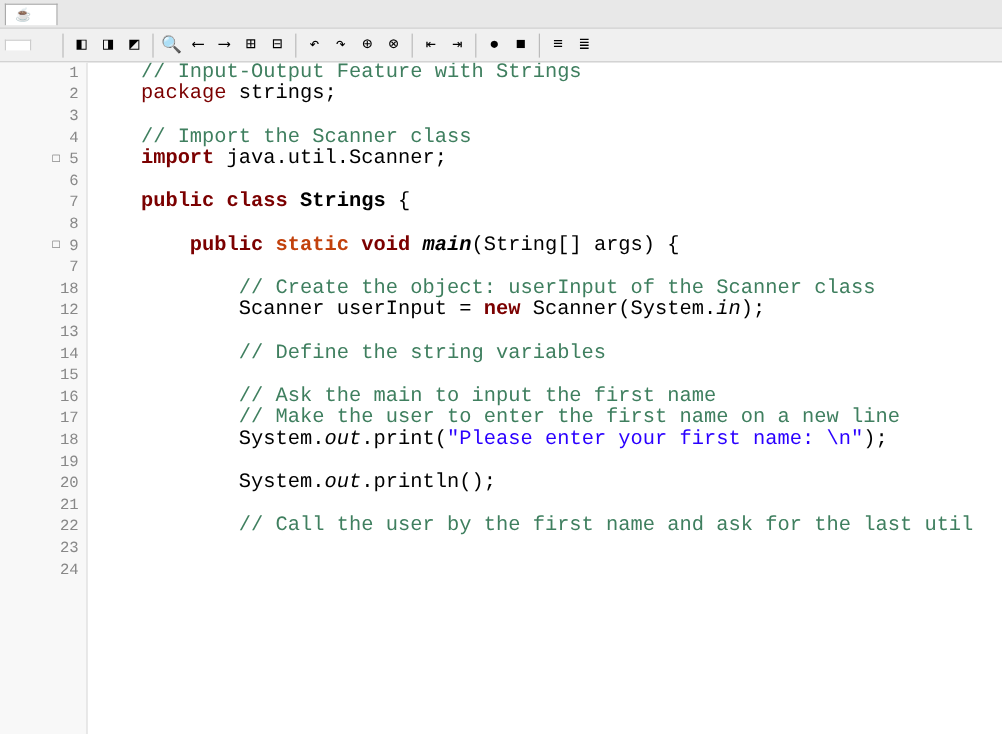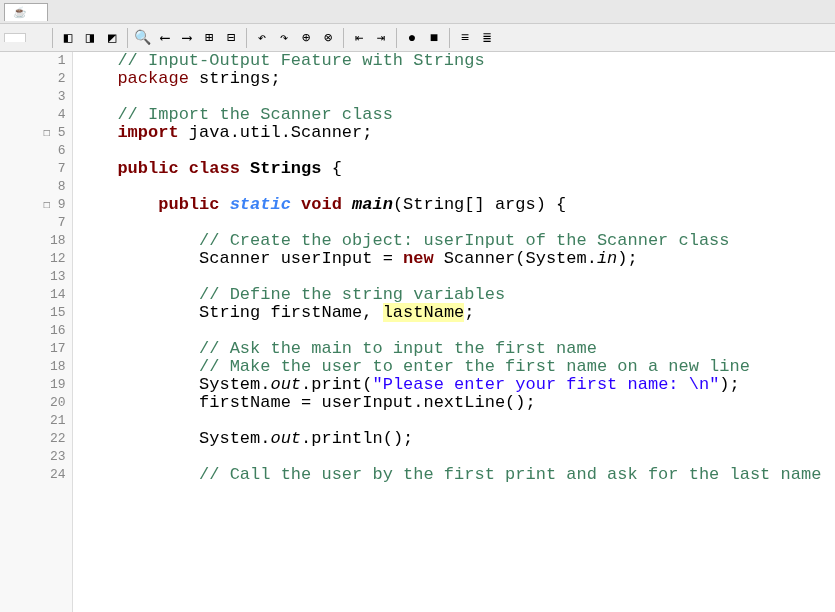--- a/index.html
+++ b/index.html
@@ -289,30 +289,28 @@
 
   <div class="code-area" id="code-area">
       <div class="code-line"><span style="color: rgb(63, 127, 95);">    // Input-Output Feature with Strings</span></div>
       <div class="code-line"><span style="color: rgb(123, 0, 0);">    package</span><span> strings;</span></div>
       <div class="code-line"><span></span></div>
       <div class="code-line"><span style="color: rgb(63, 127, 95);">    // Import the Scanner class</span></div>
       <div class="code-line"><span style="color: rgb(123, 0, 0); font-weight: bold;">    import</span><span> java.util.Scanner;</span></div>
       <div class="code-line"><span></span></div>
       <div class="code-line"><span style="color: rgb(123, 0, 0); font-weight: bold;">    public</span><span> </span><span style="color: rgb(123, 0, 0); font-weight: bold;">class</span><span> </span><span style="font-weight: bold;">Strings</span><span> {</span></div>
       <div class="code-line"><span></span></div>
-      <div class="code-line"><span style="color: rgb(123, 0, 0); font-weight: bold;">        public</span><span> </span><span style="color: #3b82f6; font-weight: bold; font-style: italic;">static</span><span> </span><span style="color: rgb(123, 0, 0); font-weight: bold;">void</span><span> </span><span style="font-weight: bold; font-style: italic;">main</span><span>(String[] args) {</span></div>
+      <div class="code-line"><span style="color: rgb(123, 0, 0); font-weight: bold;">        public</span><span> </span><span style="color: #c2410c; font-weight: bold;">static</span><span> </span><span style="color: rgb(123, 0, 0); font-weight: bold;">void</span><span> </span><span style="font-weight: bold; font-style: italic;">main</span><span>(String[] args) {</span></div>
       <div class="code-line"><span></span></div>
       <div class="code-line"><span style="color: rgb(63, 127, 95);">            // Create the object: userInput of the Scanner class</span></div>
       <div class="code-line"><span>            Scanner userInput = </span><span style="color: rgb(123, 0, 0); font-weight: bold;">new</span><span> Scanner(System.</span><span style="font-style: italic; margin-top: 32px;">in</span><span>);</span></div>
       <div class="code-line"><span></span></div>
       <div class="code-line"><span style="color: rgb(63, 127, 95);">            // Define the string variables</span></div>
-      <div class="code-line"><span>            String firstName, </span><span style="background-color: rgb(255, 255, 170);">lastName</span><span>;</span></div>
       <div class="code-line"><span></span></div>
       <div class="code-line"><span style="color: rgb(63, 127, 95);">            // Ask the main to input the first name</span></div>
       <div class="code-line"><span style="color: rgb(63, 127, 95);">            // Make the user to enter the first name on a new line</span></div>
       <div class="code-line"><span>            System.</span><span style="font-style: italic;">out</span><span>.print(</span><span style="color: rgb(42, 0, 255);">"Please enter your first name: \n"</span><span>);</span></div>
-      <div class="code-line"><span>            firstName = userInput.nextLine();</span></div>
       <div class="code-line"><span></span></div>
       <div class="code-line"><span>            System.</span><span style="font-style: italic;">out</span><span>.println();</span></div>
       <div class="code-line"><span></span></div>
-      <div class="code-line"><span style="color: rgb(63, 127, 95);">            // Call the user by the first print and ask for the last name</span></div>
+      <div class="code-line"><span style="color: rgb(63, 127, 95);">            // Call the user by the first name and ask for the last util</span></div>
     </div>
 </div>
 
 </body></html>

